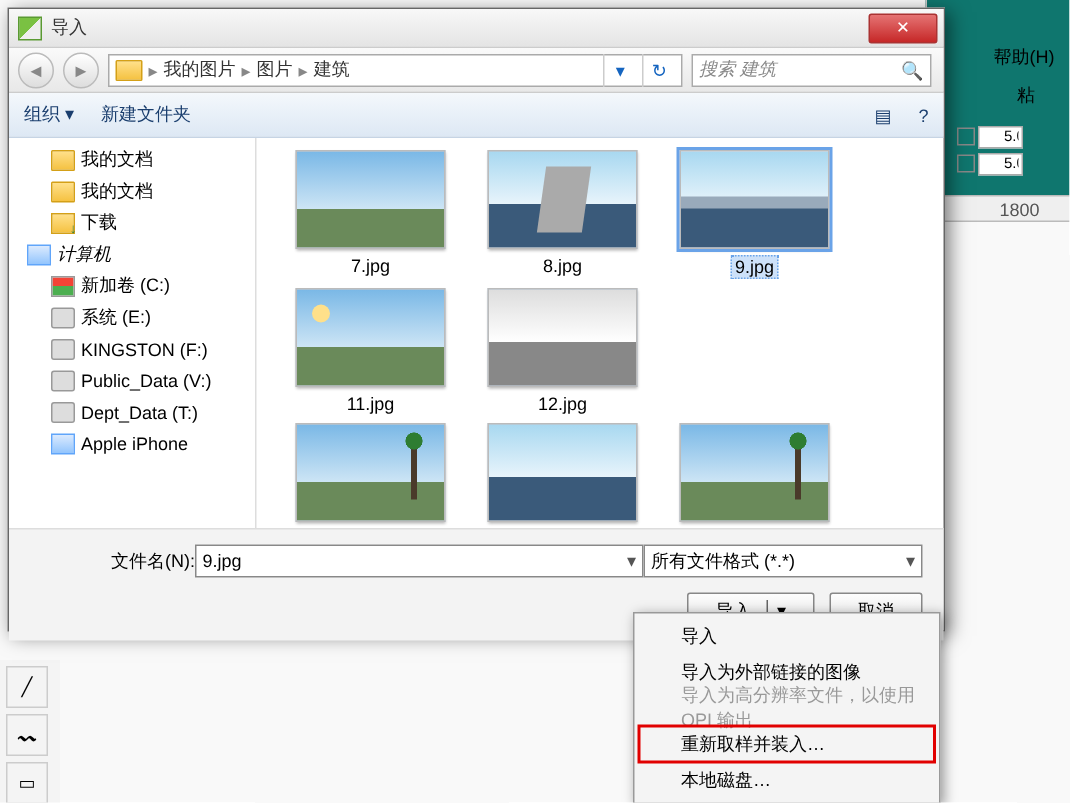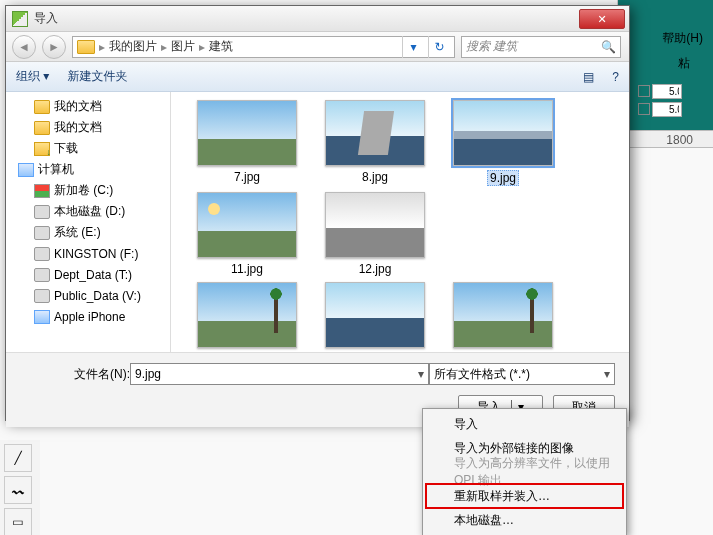--- a/index.html
+++ b/index.html
@@ -29,21 +29,21 @@
   .crumb-arr{color:#888;}
   .crumb-ref{width:22px;height:22px;border-left:1px solid #ccc;display:flex;align-items:center;justify-content:center;color:#1565c0;}
   .search{width:160px;height:22px;border:1px solid #aaa;background:#fff;margin-right:8px;display:flex;align-items:center;padding:0 4px;color:#888;font-style:italic;}
   .search .mag{margin-left:auto;color:#555;font-style:normal;}
   .toolbar2{height:30px;background:linear-gradient(#f4f8fc,#dde8f4);display:flex;align-items:center;padding:0 10px;gap:18px;border-bottom:1px solid #c6d4e4;color:#1a3e6e;}
   .toolbar2 .spacer{flex:1;}
   .toolbar2 .ico-btn{color:#1a3e6e;}
   .body{display:flex;height:260px;}
   .tree{width:165px;border-right:1px solid #ddd;overflow:hidden;padding-top:4px;}
   .tree-row{display:flex;align-items:center;height:21px;padding-left:28px;gap:4px;white-space:nowrap;}
-  .tree-row.l0{padding-left:12px;}
+  .tree-row.l0{padding-left:12px;font-style:italic;}
   .tree-row .tico{width:16px;height:14px;display:inline-block;}
   .tico.folder{background:linear-gradient(#ffe08a,#f5c242);border:1px solid #d4a017;border-radius:1px;}
   .tico.comp{background:linear-gradient(#dbeafe,#93c5fd);border:1px solid #60a5fa;}
   .tico.drive{background:#ddd;border:1px solid #999;border-radius:2px;}
   .tico.dl{background:linear-gradient(#ffe08a,#f5c242);border:1px solid #d4a017;position:relative;}
   .tico.dl:after{content:"↓";position:absolute;right:-2px;bottom:-2px;color:#2e7d32;font-size:9px;font-weight:bold;}
   .tico.win{background:linear-gradient(#f44336 0 50%,#4caf50 0 100%);border:1px solid #999;}
   .files{flex:1;overflow:hidden;padding:8px 0 0 20px;}
   .frow{display:flex;gap:16px;margin-bottom:6px;}
   .thumb{width:112px;text-align:center;}
@@ -152,37 +152,33 @@
         <div class="tree-row l0">
           <span class="tico comp"></span>
           <span>计算机</span>
         </div>
         <div class="tree-row">
           <span class="tico win"></span>
           <span>新加卷 (C:)</span>
         </div>
         <div class="tree-row">
           <span class="tico drive"></span>
-          <span>本地磁盘 (D:)</span>
-        </div>
-        <div class="tree-row">
-          <span class="tico drive"></span>
           <span>系统 (E:)</span>
         </div>
         <div class="tree-row">
           <span class="tico drive"></span>
           <span>KINGSTON (F:)</span>
         </div>
         <div class="tree-row">
           <span class="tico drive"></span>
+          <span>Public_Data (V:)</span>
+        </div>
+        <div class="tree-row">
+          <span class="tico drive"></span>
           <span>Dept_Data (T:)</span>
-        </div>
-        <div class="tree-row">
-          <span class="tico drive"></span>
-          <span>Public_Data (V:)</span>
         </div>
         <div class="tree-row">
           <span class="tico comp"></span>
           <span>Apple iPhone</span>
         </div>
       </div>
     <div class="files" id="files">
         <div class="frow">
           <div class="thumb"><div class="pic">
               <div class="sky"></div>

